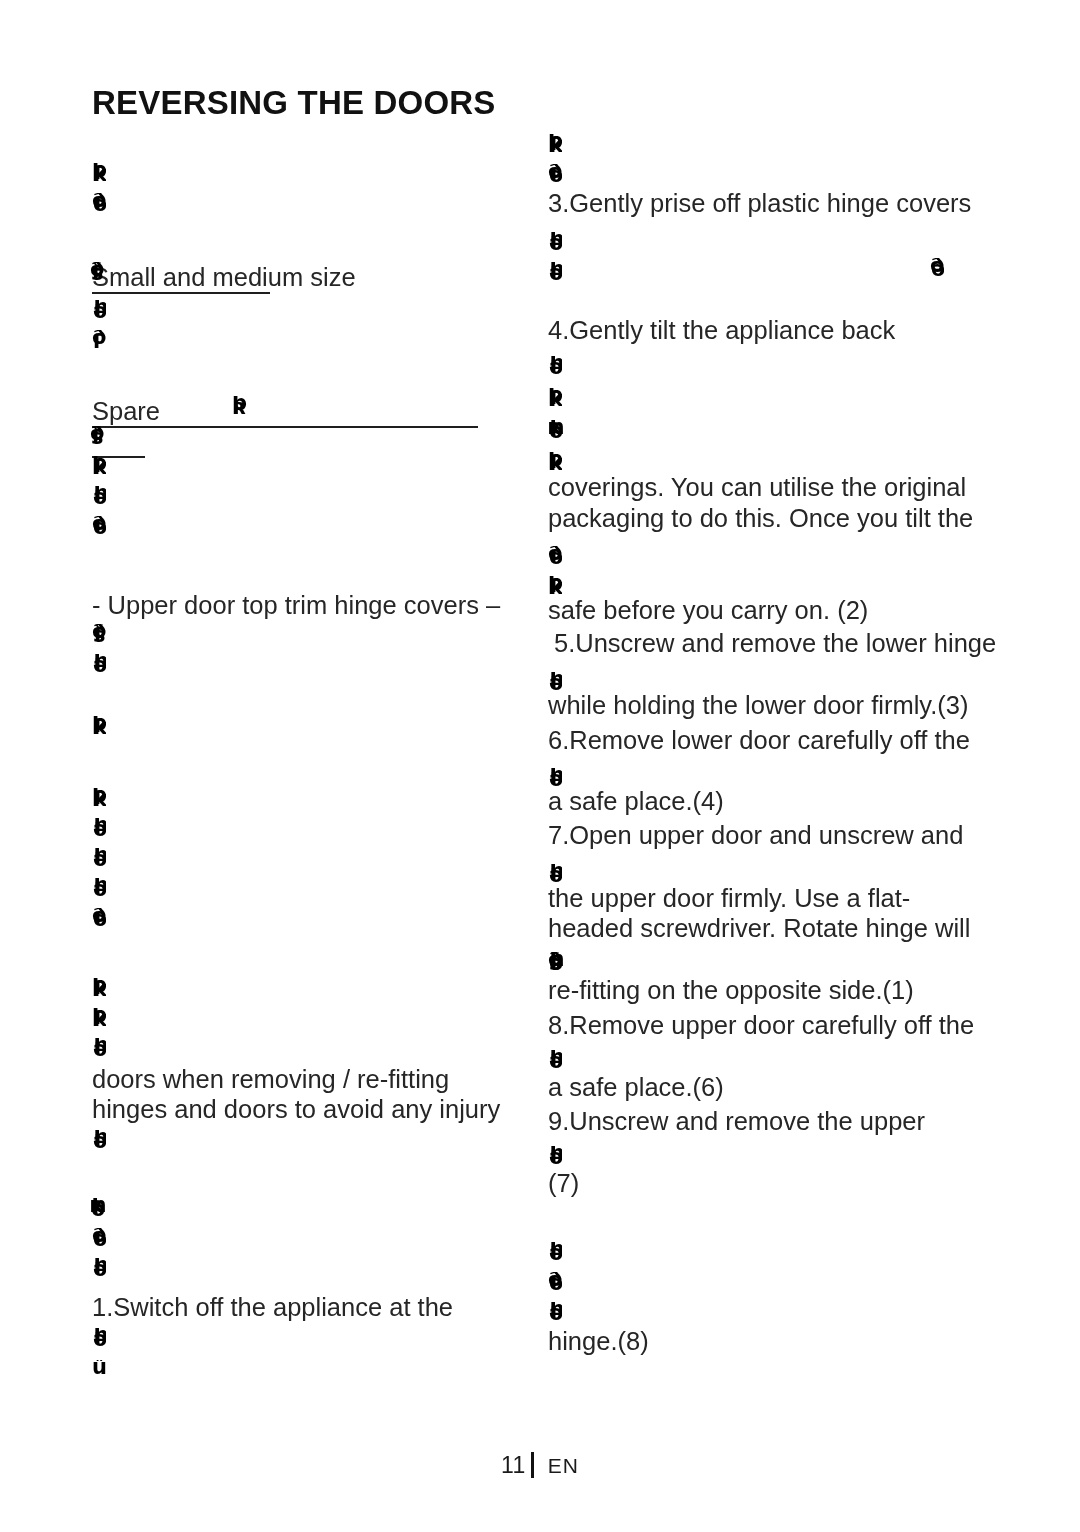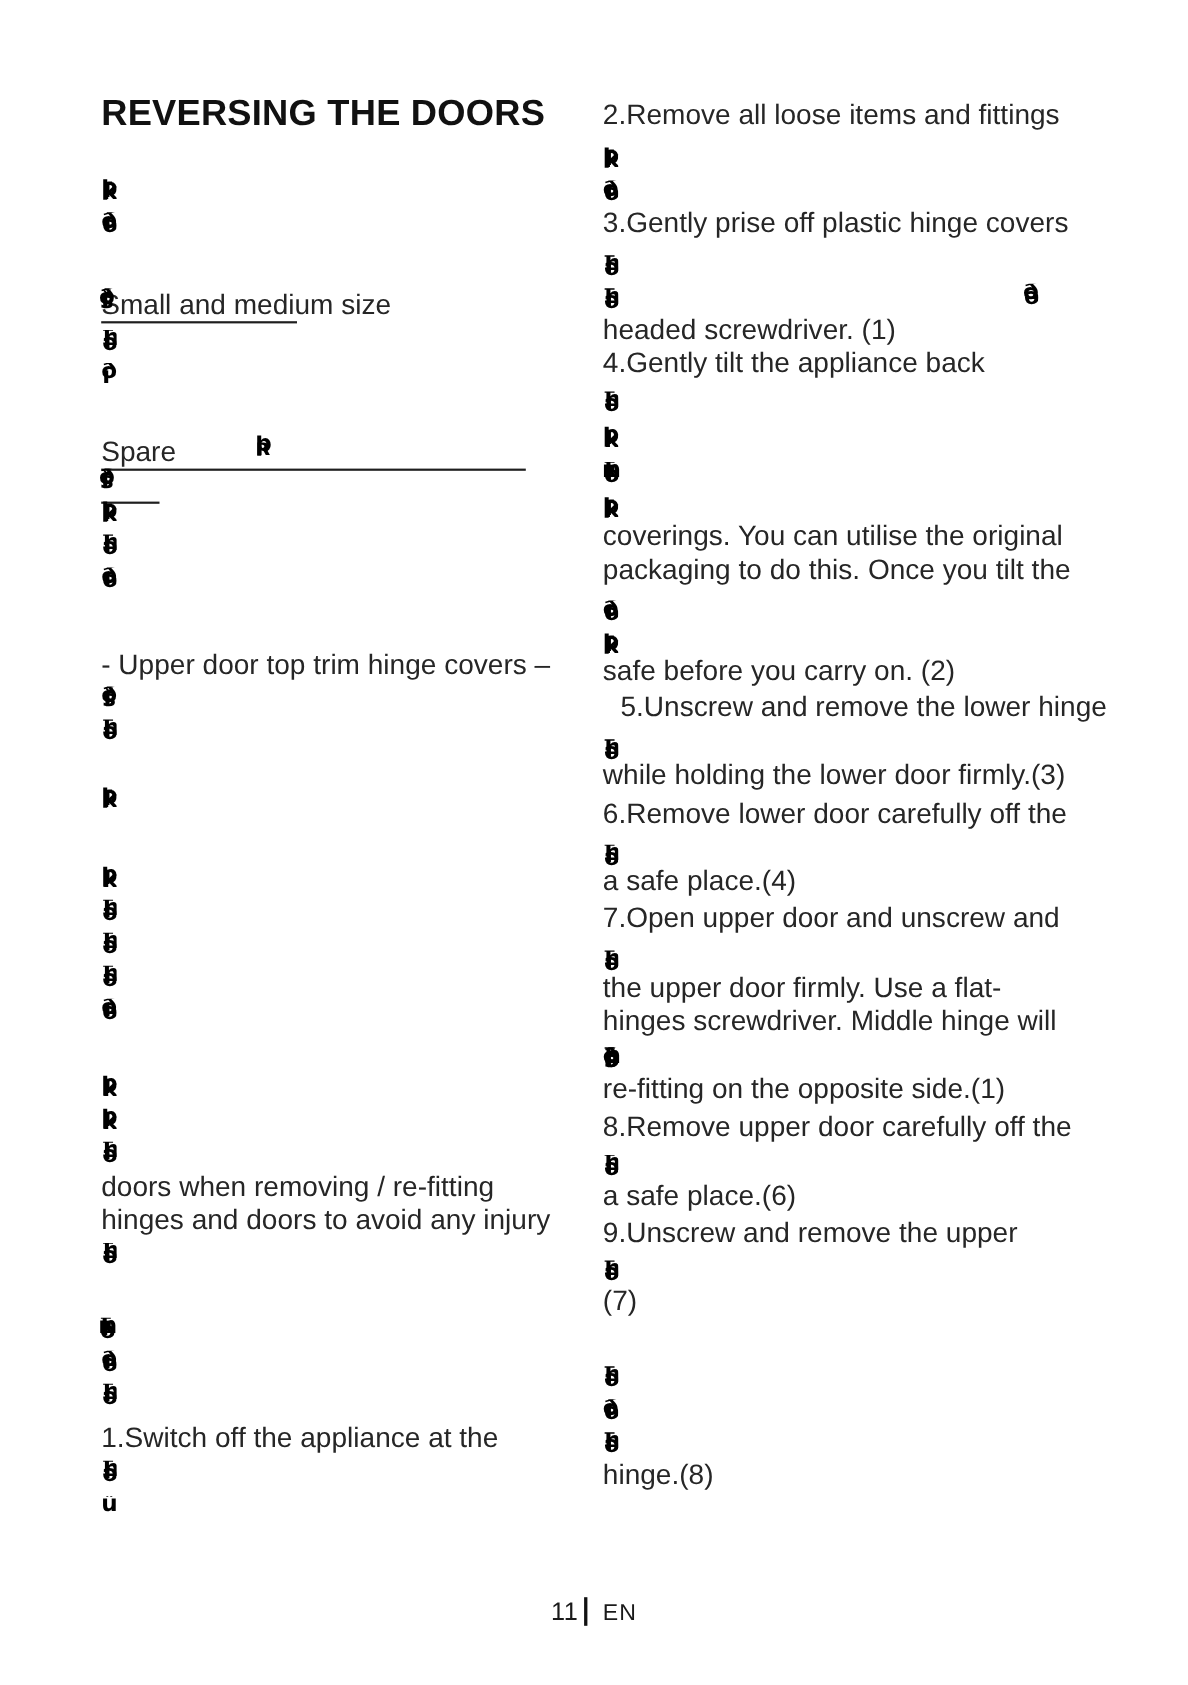--- a/index.html
+++ b/index.html
@@ -130,41 +130,39 @@
 
 
     <div class="ln ok" style="left:0px; top:1064px;">doors when removing / re-fitting</div>
     <div class="ln ok" style="left:0px; top:1094px;">hinges and doors to avoid any injury</div>
 
     <div class="ln ok" style="left:0px; top:1292px;">1.Switch off the appliance at the</div>
   </div>
 
   <div class="col col-right">
 
-    <div class="ln ok" style="left:0px; top:90px;">2.Remove all loose items and fittings</div>
 
     <div class="ln ok" style="left:0px; top:188px;">3.Gently prise off plastic hinge covers</div>
 
-    <div class="ln ok" style="left:0px; top:285px;">headed screwdriver. (1)</div>
 
     <div class="ln ok" style="left:0px; top:315px;">4.Gently tilt the appliance back</div>
 
     <div class="ln ok" style="left:0px; top:472px;">coverings. You can utilise the original</div>
     <div class="ln ok" style="left:0px; top:503px;">packaging to do this. Once you tilt the</div>
     <div class="ln ok" style="left:0px; top:595px;">safe before you carry on. (2)</div>
 
-    <div class="ln ok" style="left:16px; top:628px;">5.Unscrew and remove the lower hinge</div>
+    <div class="ln ok" style="left:6px; top:628px;">5.Unscrew and remove the lower hinge</div>
     <div class="ln ok" style="left:0px; top:690px;">while holding the lower door firmly.(3)</div>
 
     <div class="ln ok" style="left:0px; top:725px;">6.Remove lower door carefully off the</div>
     <div class="ln ok" style="left:0px; top:786px;">a safe place.(4)</div>
 
     <div class="ln ok" style="left:0px; top:820px;">7.Open upper door and unscrew and</div>
     <div class="ln ok" style="left:0px; top:883px;">the upper door firmly. Use a flat-</div>
-    <div class="ln ok" style="left:0px; top:913px;">hinges screwdriver. Middle hinge will</div>
+    <div class="ln ok" style="left:0px; top:913px;">headed screwdriver. Rotate hinge will</div>
     <div class="ln ok" style="left:0px; top:975px;">re-fitting on the opposite side.(1)</div>
 
     <div class="ln ok" style="left:0px; top:1010px;">8.Remove upper door carefully off the</div>
     <div class="ln ok" style="left:0px; top:1072px;">a safe place.(6)</div>
 
     <div class="ln ok" style="left:0px; top:1106px;">9.Unscrew and remove the upper</div>
     <div class="ln ok" style="left:0px; top:1168px;">(7)</div>
 
     <div class="ln ok" style="left:0px; top:1326px;">hinge.(8)</div>
   </div>

